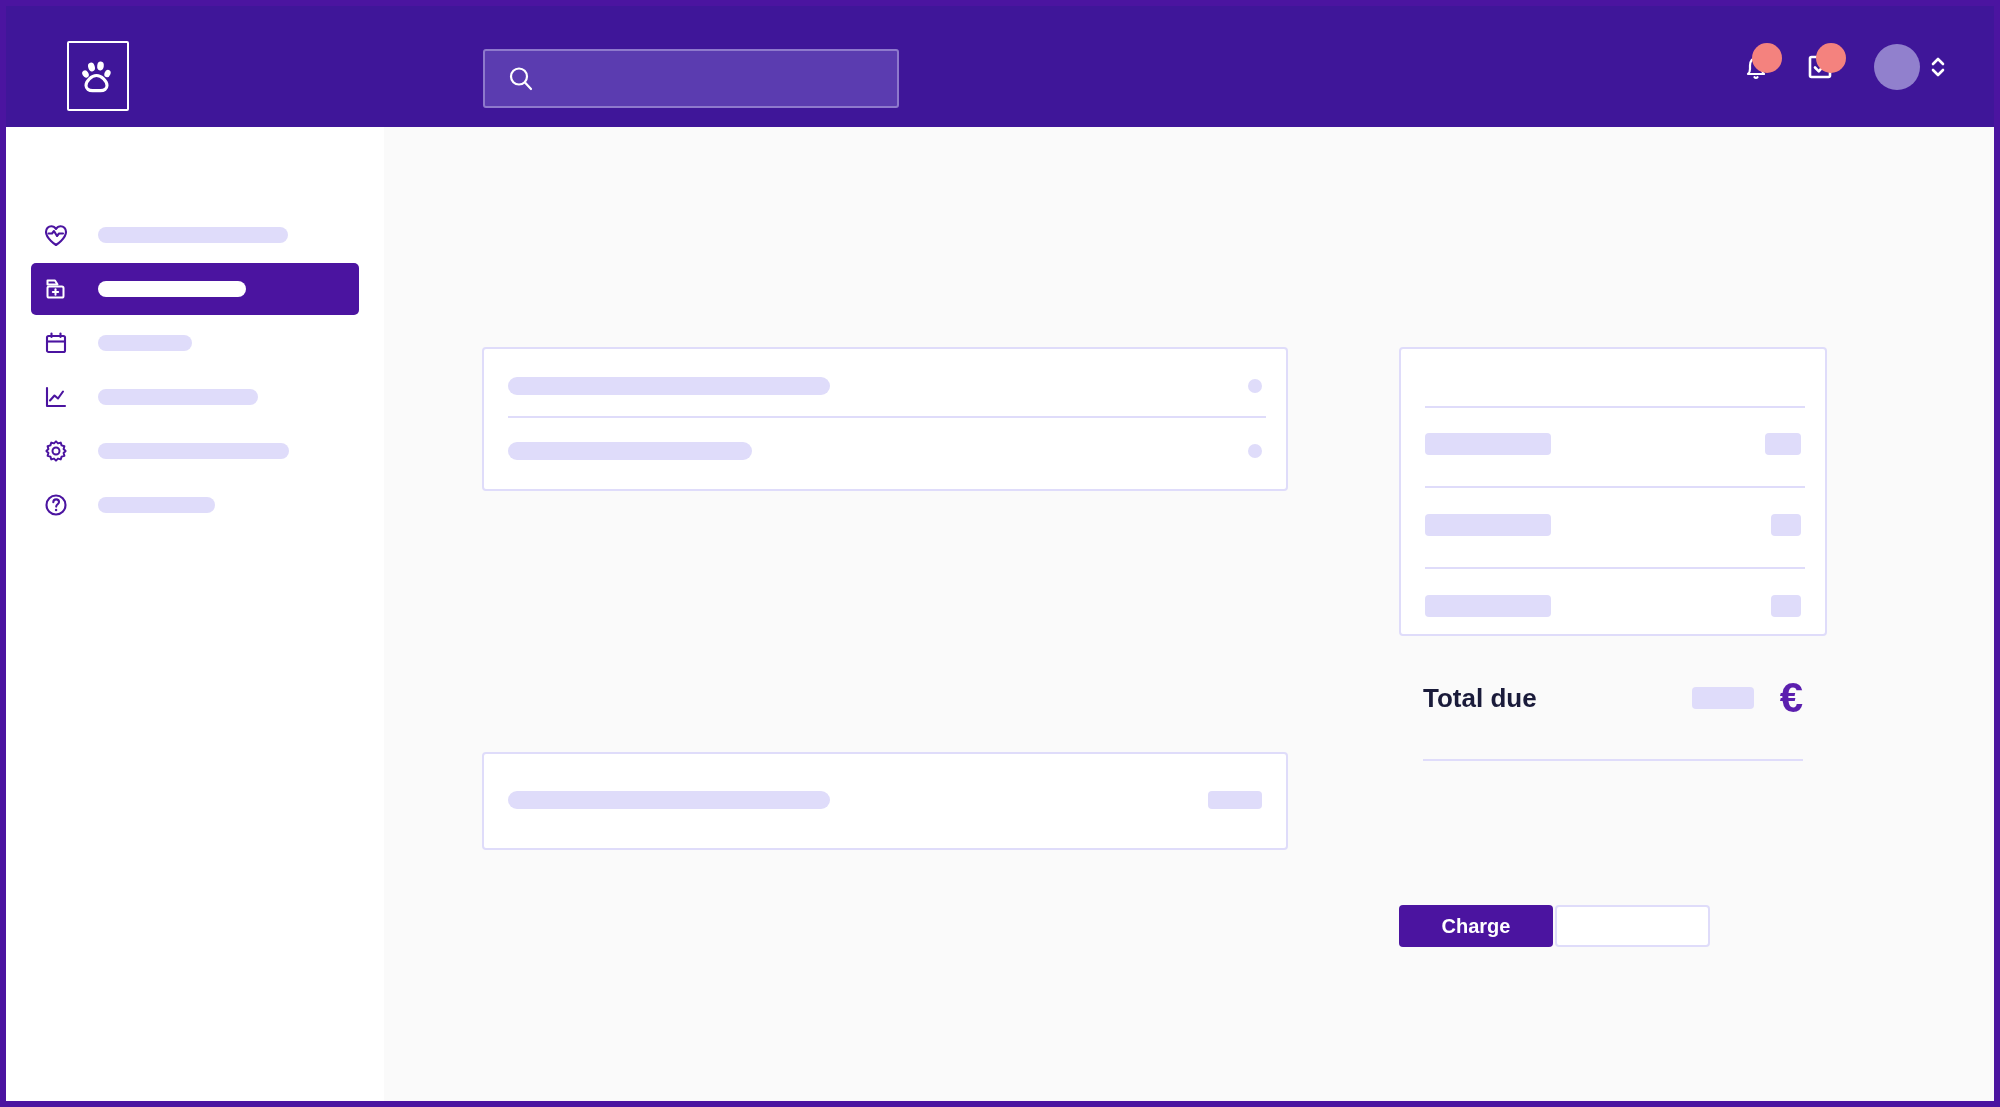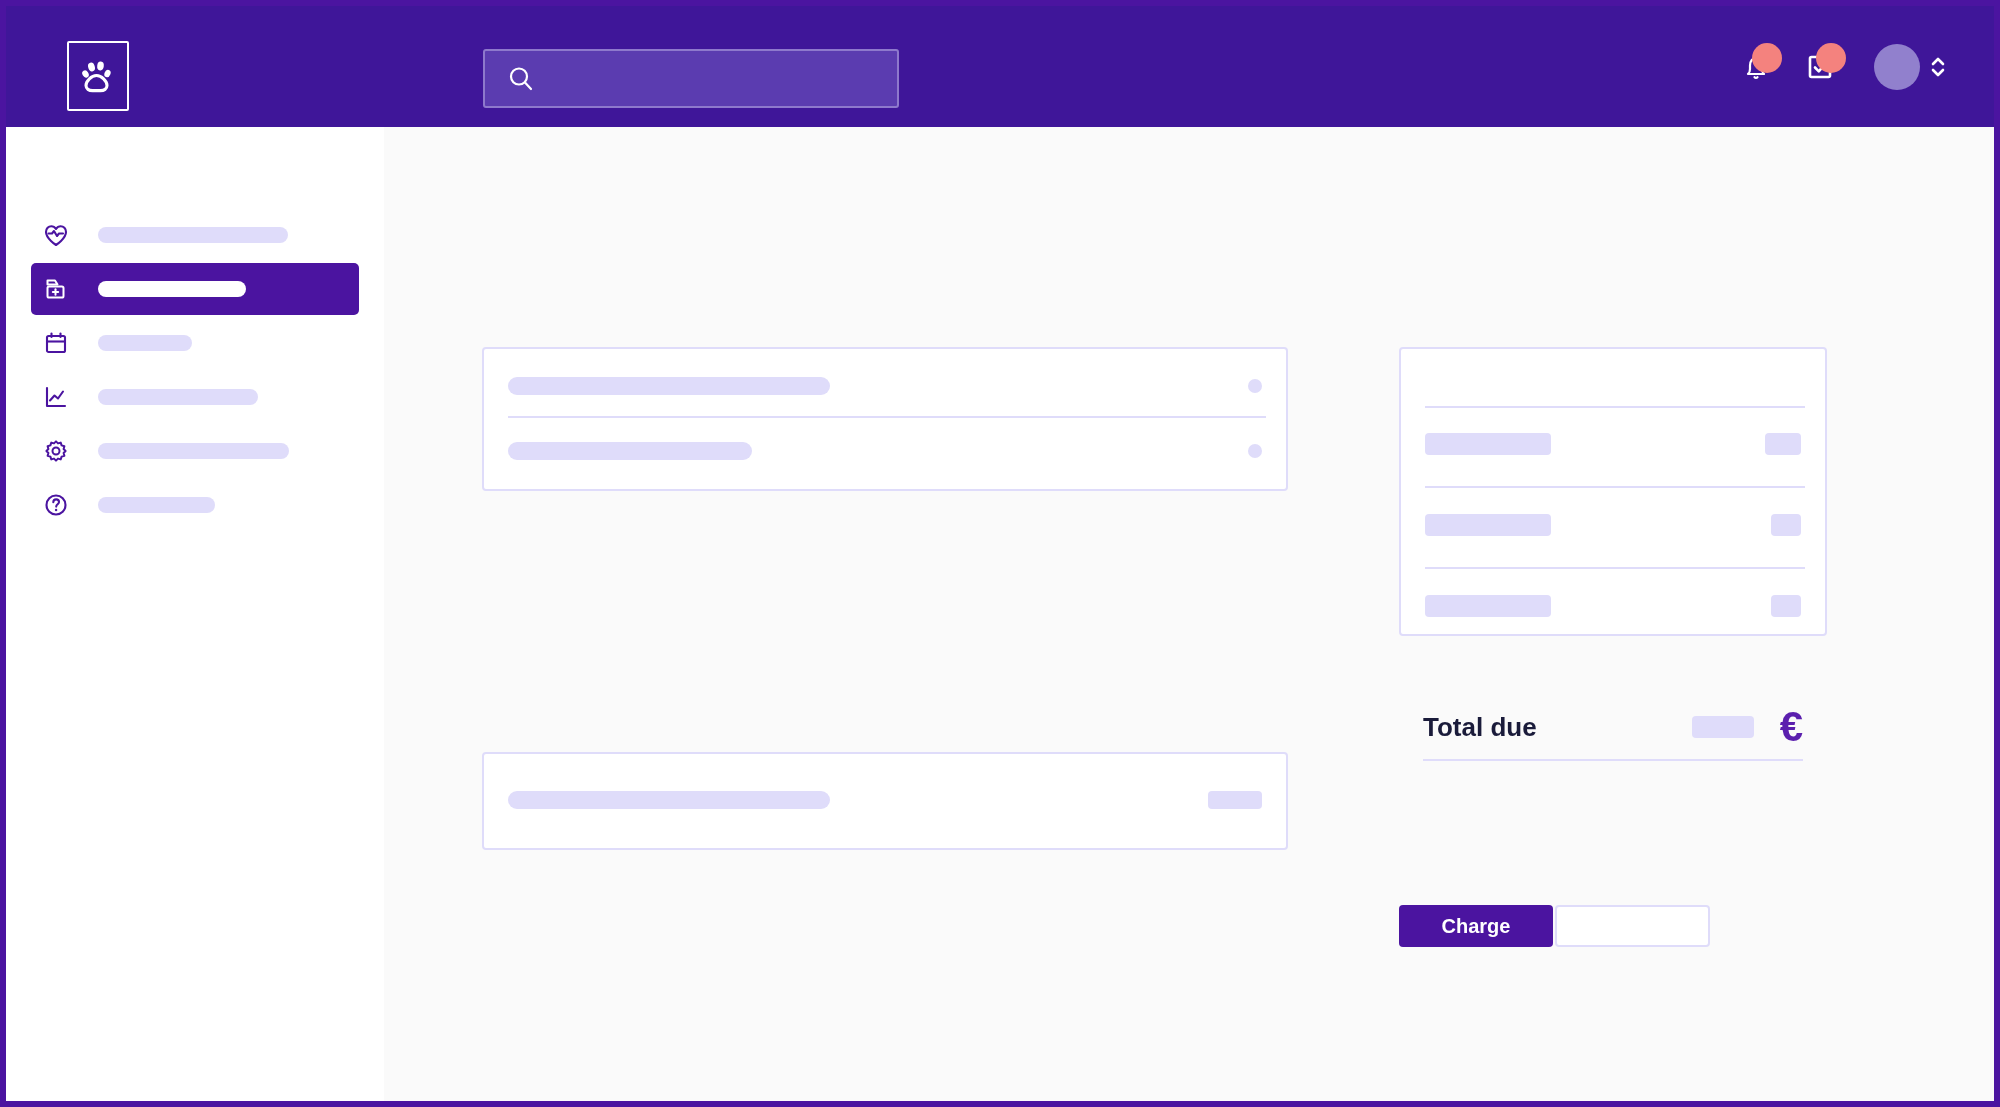--- a/index.html
+++ b/index.html
@@ -200,21 +200,21 @@
   }
 
   .radio-dot {
     width: 14px; height: 14px;
     border-radius: 50%;
     background: #DFDCFA;
   }
 
   .total-row {
     position: absolute;
-    left: 1015px; top: 569px;
+    left: 1015px; top: 540px;
     width: 428px; height: 62px;
     display: flex;
     align-items: center;
     padding: 0 24px;
   }
   .total-label {
     font-size: 26px;
     font-weight: bold;
     color: #1A1B3A;
   }

